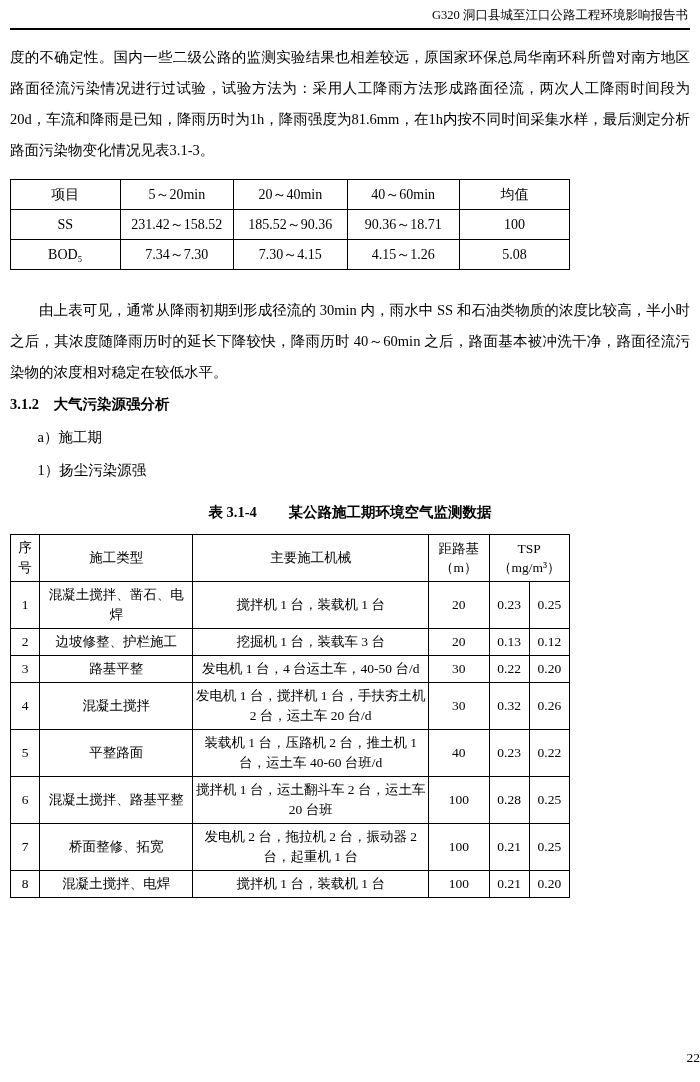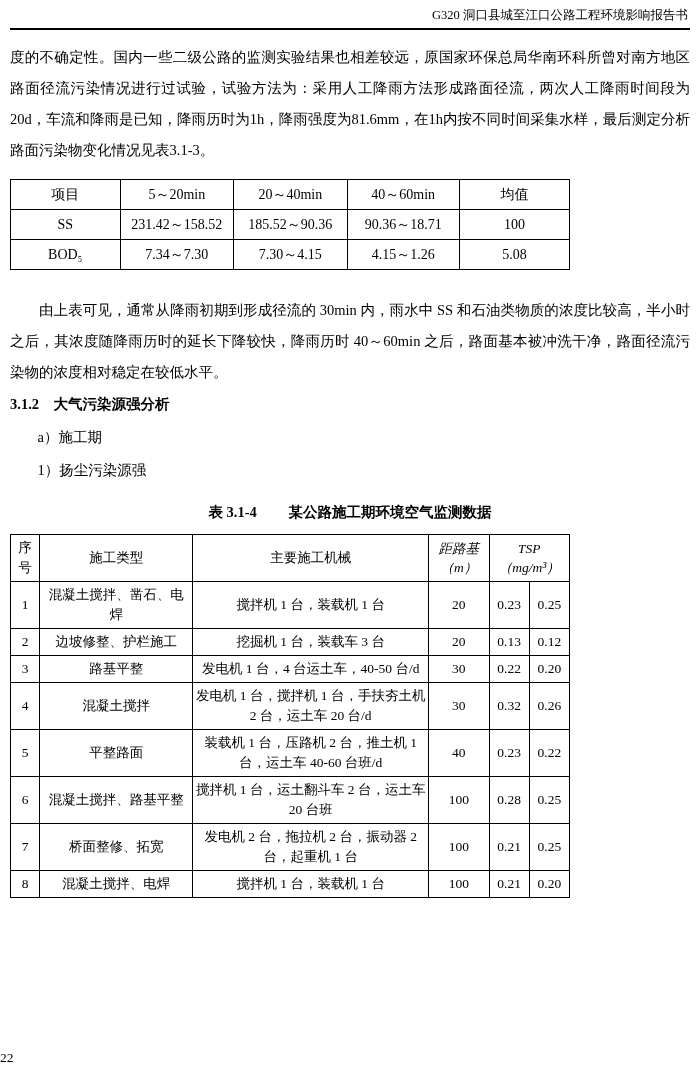--- a/index.html
+++ b/index.html
@@ -74,26 +74,26 @@
     height: 30px;
     padding: 1px 3px;
   }
   
   .air-table th, .air-table td {
     font-size: 13.5px;
     line-height: 20px;
     padding: 3px 2px;
   }
   .air-table thead th { height: 42px; }
-  .air-table .hdr-2line div { line-height: 19px; font-style: italic; }
+  .air-table .hdr-2line div { line-height: 19px; }
   .page-number {
     position: absolute;
     left: 0; top: 1050px;
     width: 100%;
-    text-align: left;
+    text-align: right;
     font-size: 13.5px;
   }
 </style>
 </head>
 <body>
 
 <div class="page">
 
   <div class="page-header">
     <span>G320 洞口县城至江口公路工程环境影响报告书</span>

